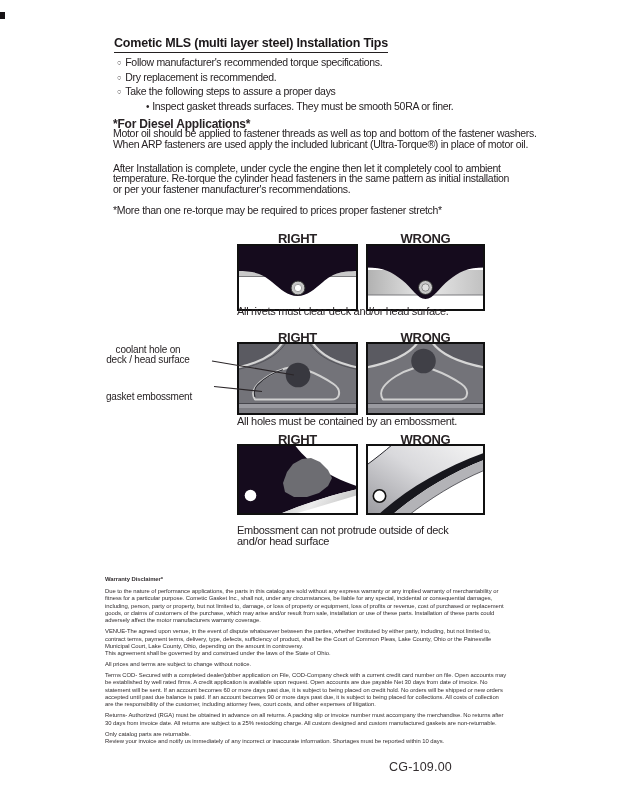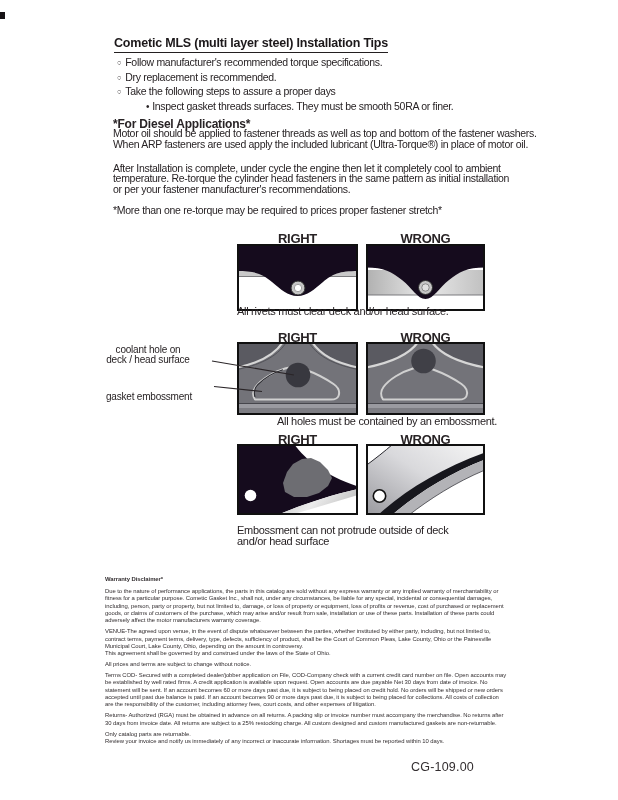--- a/index.html
+++ b/index.html
@@ -31,21 +31,21 @@
                 text-align:center; white-space:pre-line; }
   .lbl-coolant { top:345px; width:126px; }
   .lbl-emboss  { top:361px; width:128px;margin-top:31px; }
   .leaders { position:absolute; left:85px; top:342px; pointer-events:none; z-index:3; }
 
   .disclaimer { position:absolute; left:105px; top:576px; width:414px; font-size:5.9px;
                 line-height:7.35px; letter-spacing:-0.05px; color:#332e30; }
   .disclaimer .head { font-weight:bold; margin-bottom:4.5px; }
   .disclaimer p { white-space:pre-line; margin-bottom:3.6px; }
 
-  .pagenum { position:absolute; left:411px; top:760px; font-size:12.5px; letter-spacing:0.2px; color:#332e30; }
+  .pagenum { position:absolute; left:389px; top:760px; font-size:12.5px; letter-spacing:0.2px; color:#332e30; }
 </style>
 </head>
 <body>
 
 <div class="page">
 
   <div class="artifact"></div>
 
   <h1 class="title">Cometic MLS (multi layer steel) Installation Tips</h1>
 
@@ -132,21 +132,21 @@
     <path d="M17,57.5 C14.5,54 14.5,49 17.5,45 C23,37.5 35,30 47,26.5 C54,24.6 60,24.8 67,27.5 C78,31.5 89,37.5 95.5,42 C100.5,45.5 102,50 100.5,54 C99.5,56.8 97,57.5 93,57.5 Z" fill="none" stroke="#d0d0d0" stroke-width="2" stroke-linejoin="round"></path>
     <circle cx="57.5" cy="19" r="12.3" fill="#404047"></circle>
     <rect x="1" y="1" width="117" height="71" fill="none" stroke="#101010" stroke-width="2"></rect>
   </svg>
 
   <svg class="leaders" width="300" height="73" viewBox="0 0 300 73">
     <line x1="127" y1="19" x2="209" y2="33" stroke="#2a2528" stroke-width="1.1"></line>
     <line x1="129" y1="44.5" x2="177" y2="49.5" stroke="#2a2528" stroke-width="1.1"></line>
   </svg>
 
-  <div class="dcaption" style="top:415.5px;margin-left:40px;">All holes must be contained by an embossment.</div>
+  <div class="dcaption" style="top:415.5px;">All holes must be contained by an embossment.</div>
 
   <div class="dlabel" style="left:237px;top:432px;width:121px;">RIGHT</div>
   <div class="dlabel" style="left:366px;top:432px;width:119px;">WRONG</div>
 
   <svg class="dbox" style="left:237px;top:444px;" width="121" height="71" viewBox="0 0 121 71">
     <defs>
       <linearGradient id="bead1" x1="0" y1="0" x2="1" y2="0.3">
         <stop offset="0" stop-color="#bdbdbd"></stop>
           <stop offset="0.55" stop-color="#ececec"></stop>
           <stop offset="1" stop-color="#c4c4c4"></stop>

